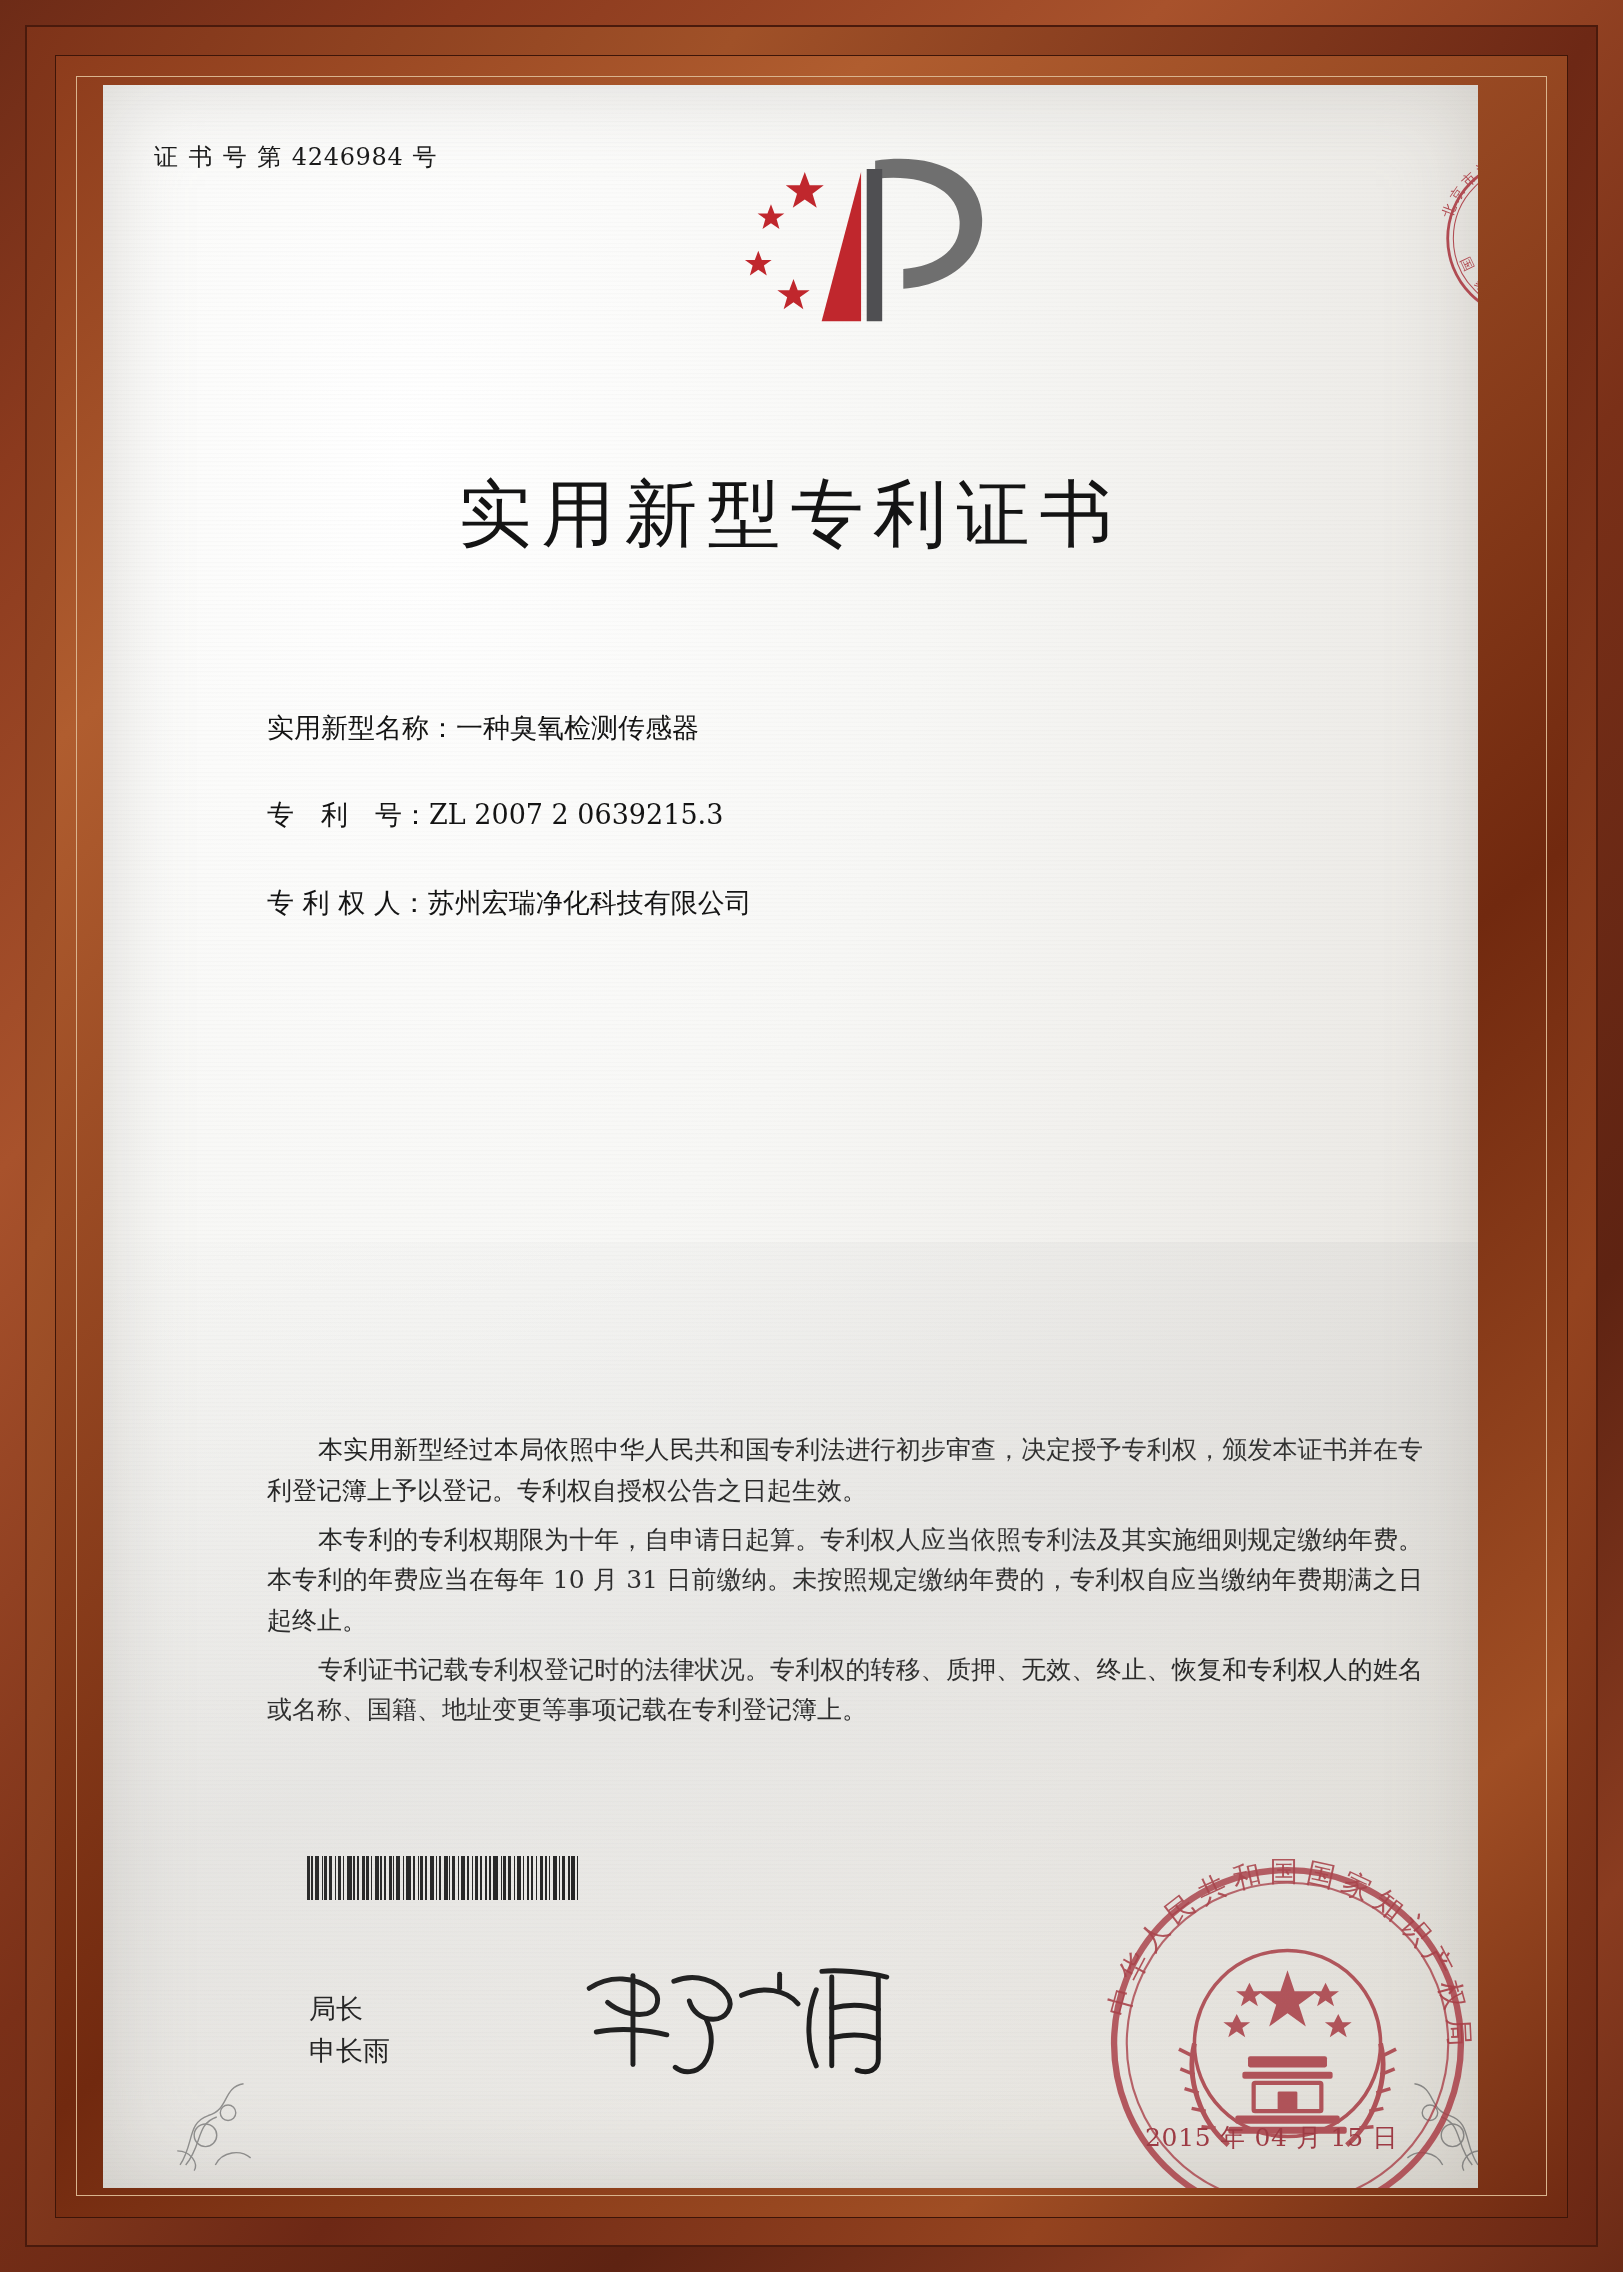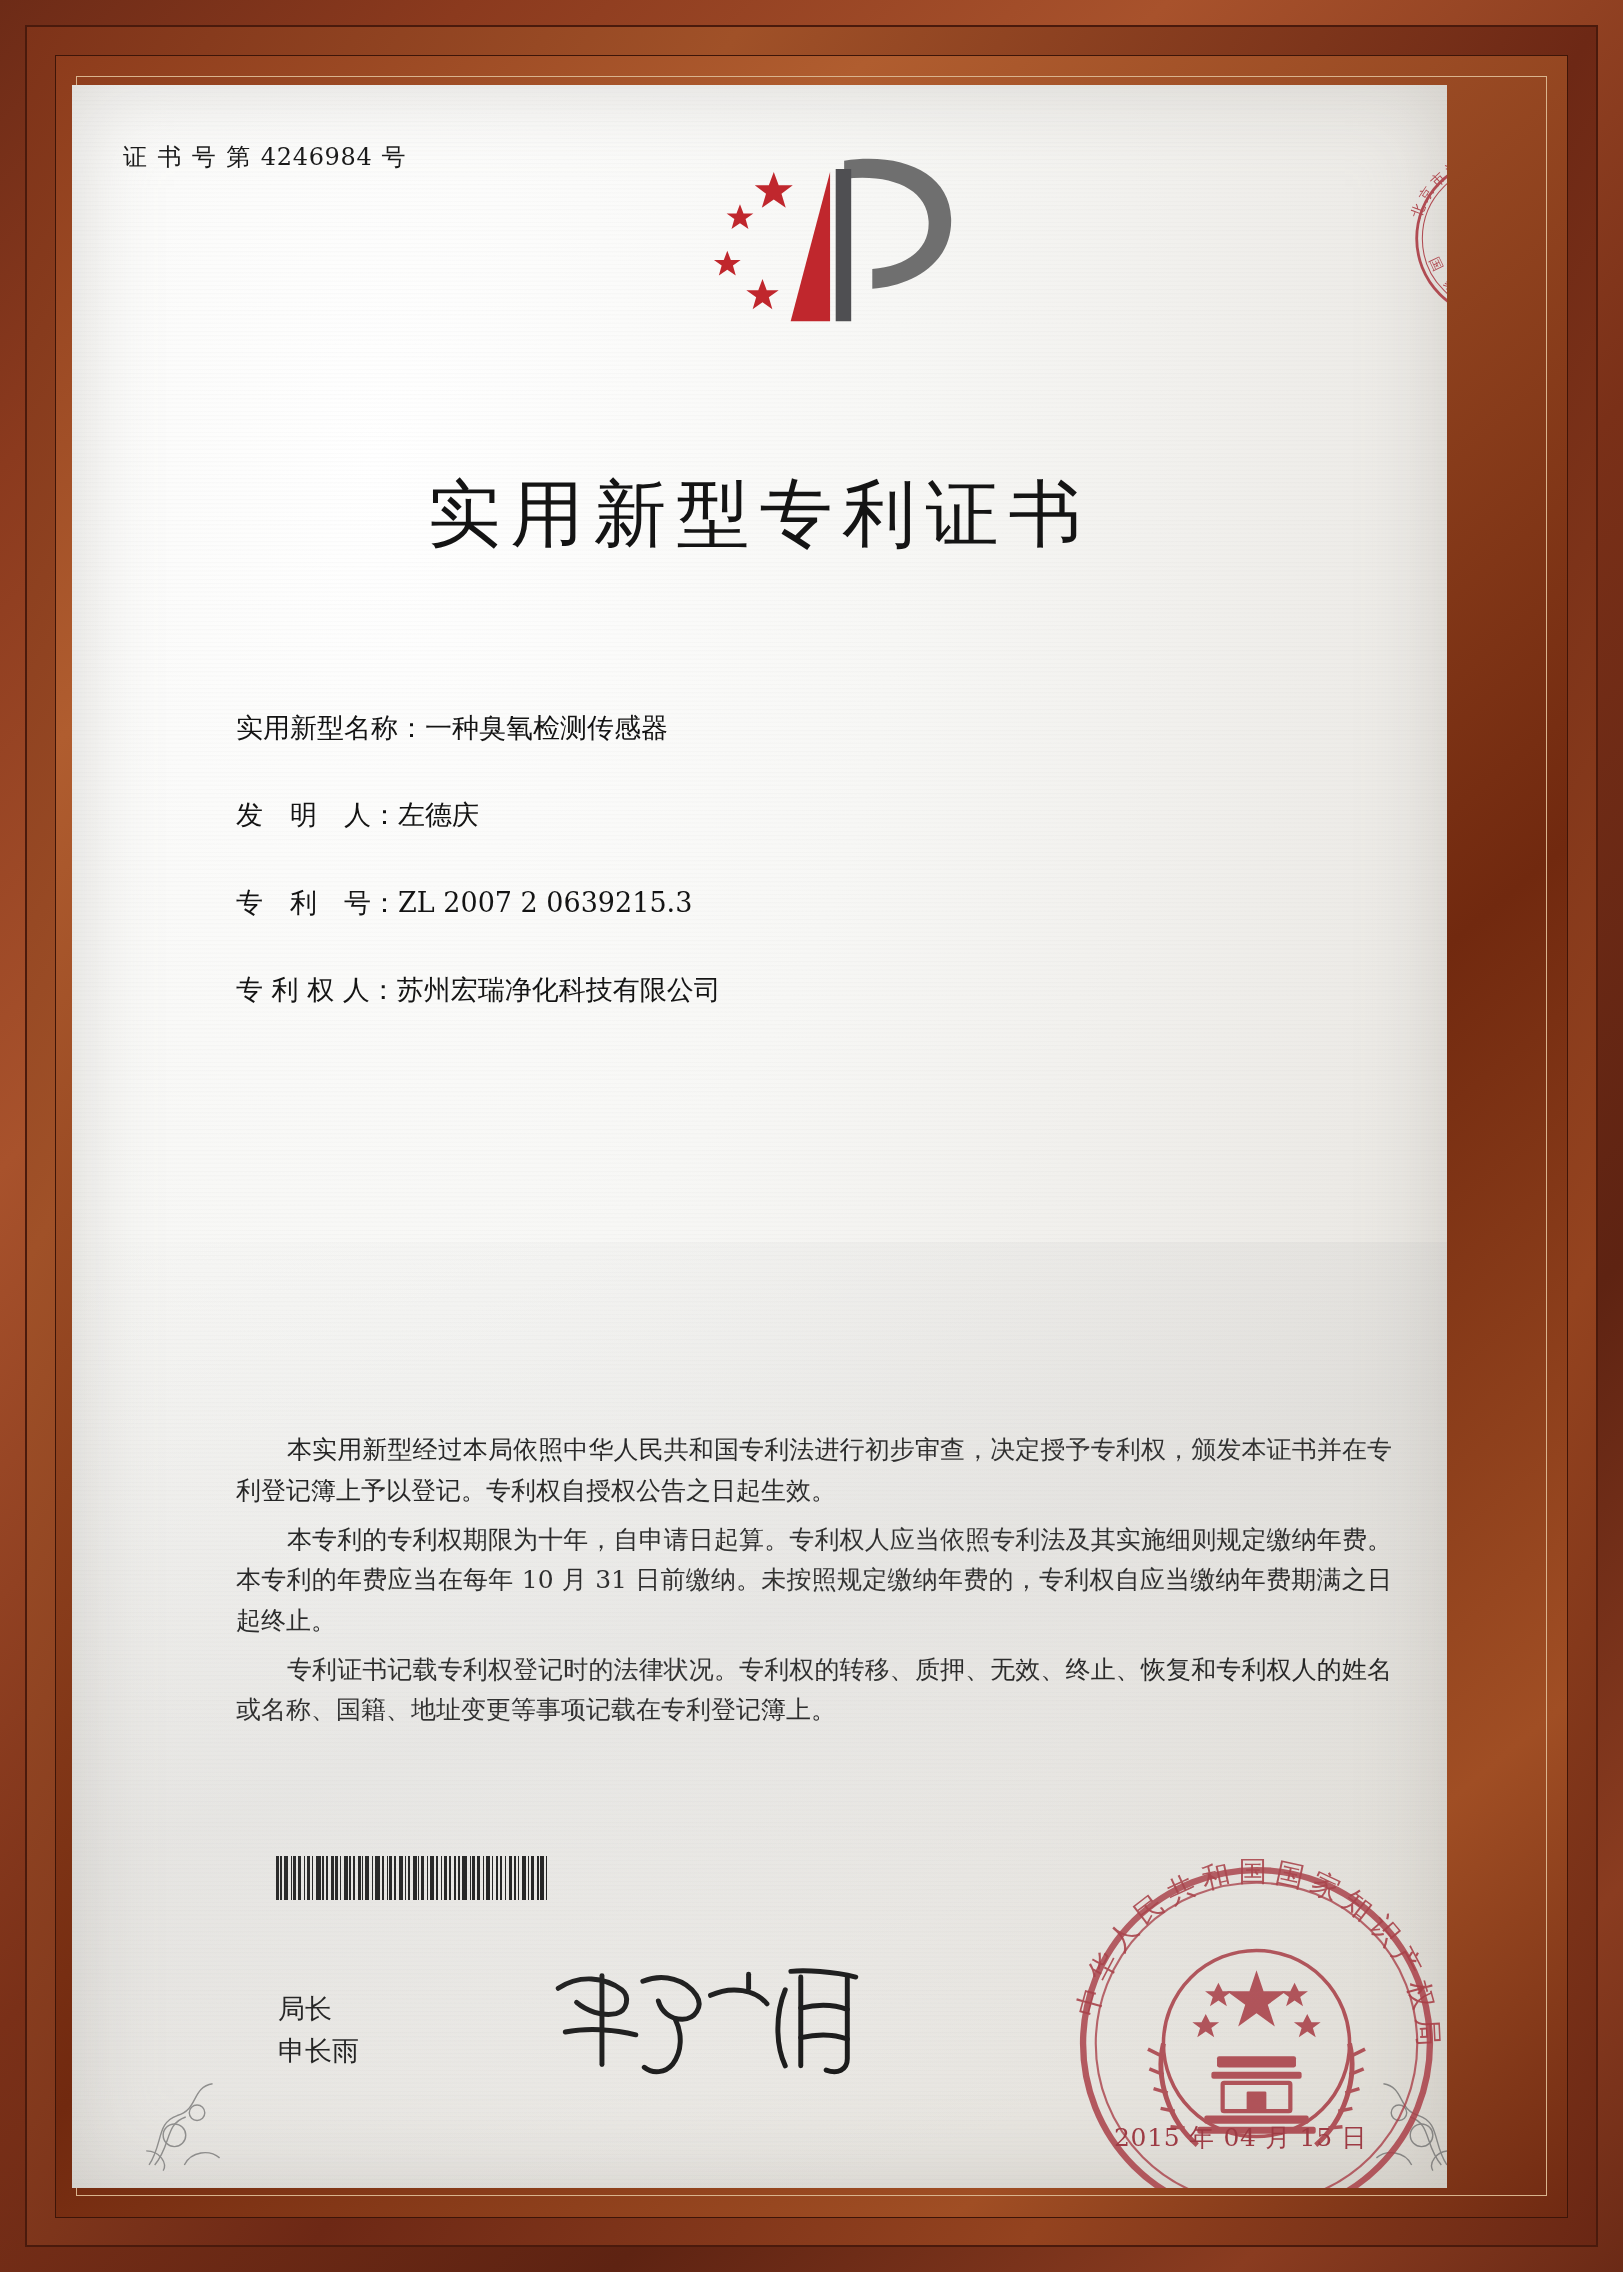--- a/index.html
+++ b/index.html
@@ -42,21 +42,21 @@
     position: absolute;
     left: 76px; top: 76px;
     width: 1471px; height: 2120px;
     border: 1.4px solid #d9b48e;
     box-sizing: border-box;
   }
 
   
   .paper {
     position: absolute;
-    left: 72px; top: 85px;
+    left: 103px; top: 85px;
     width: 1375px; height: 2103px;
     background:
       radial-gradient(ellipse at 22% 18%, #ffffff 0%, #f7f7f5 35%, #eceae6 70%, #dedbd4 100%);
     box-shadow: inset 0 0 85px rgba(160,155,145,0.35);
     overflow: hidden;
   }
   .paper::before {
     
     content: "";
     position: absolute;
@@ -282,23 +282,20 @@
     </text>
     <text x="140" y="128" text-anchor="middle" font-size="22" fill="#b04b52" letter-spacing="3" font-family="'DejaVu Serif',serif">印 花 税</text>
     <text x="140" y="162" text-anchor="middle" font-size="22" fill="#b04b52" letter-spacing="3" font-family="'DejaVu Serif',serif">代扣专用章</text>
   </svg>
 
   <div class="main-title">实用新型专利证书</div>
 
   <div class="fields">
     <div class="field-row">
       <span class="field-label">实用新型名称：</span><span class="field-value">一种臭氧检测传感器</span>
-    </div>
-    <div class="field-row">
-      <span class="field-label">发　明　人：</span><span class="field-value">左德庆</span>
     </div>
     <div class="field-row">
       <span class="field-label">专　利　号：</span><span class="field-value">ZL 2007 2 0639215.3</span>
     </div>
     <div class="field-row">
       <span class="field-label">专 利 权 人：</span><span class="field-value">苏州宏瑞净化科技有限公司</span>
     </div>
   </div>
 
   <div class="body-text">

